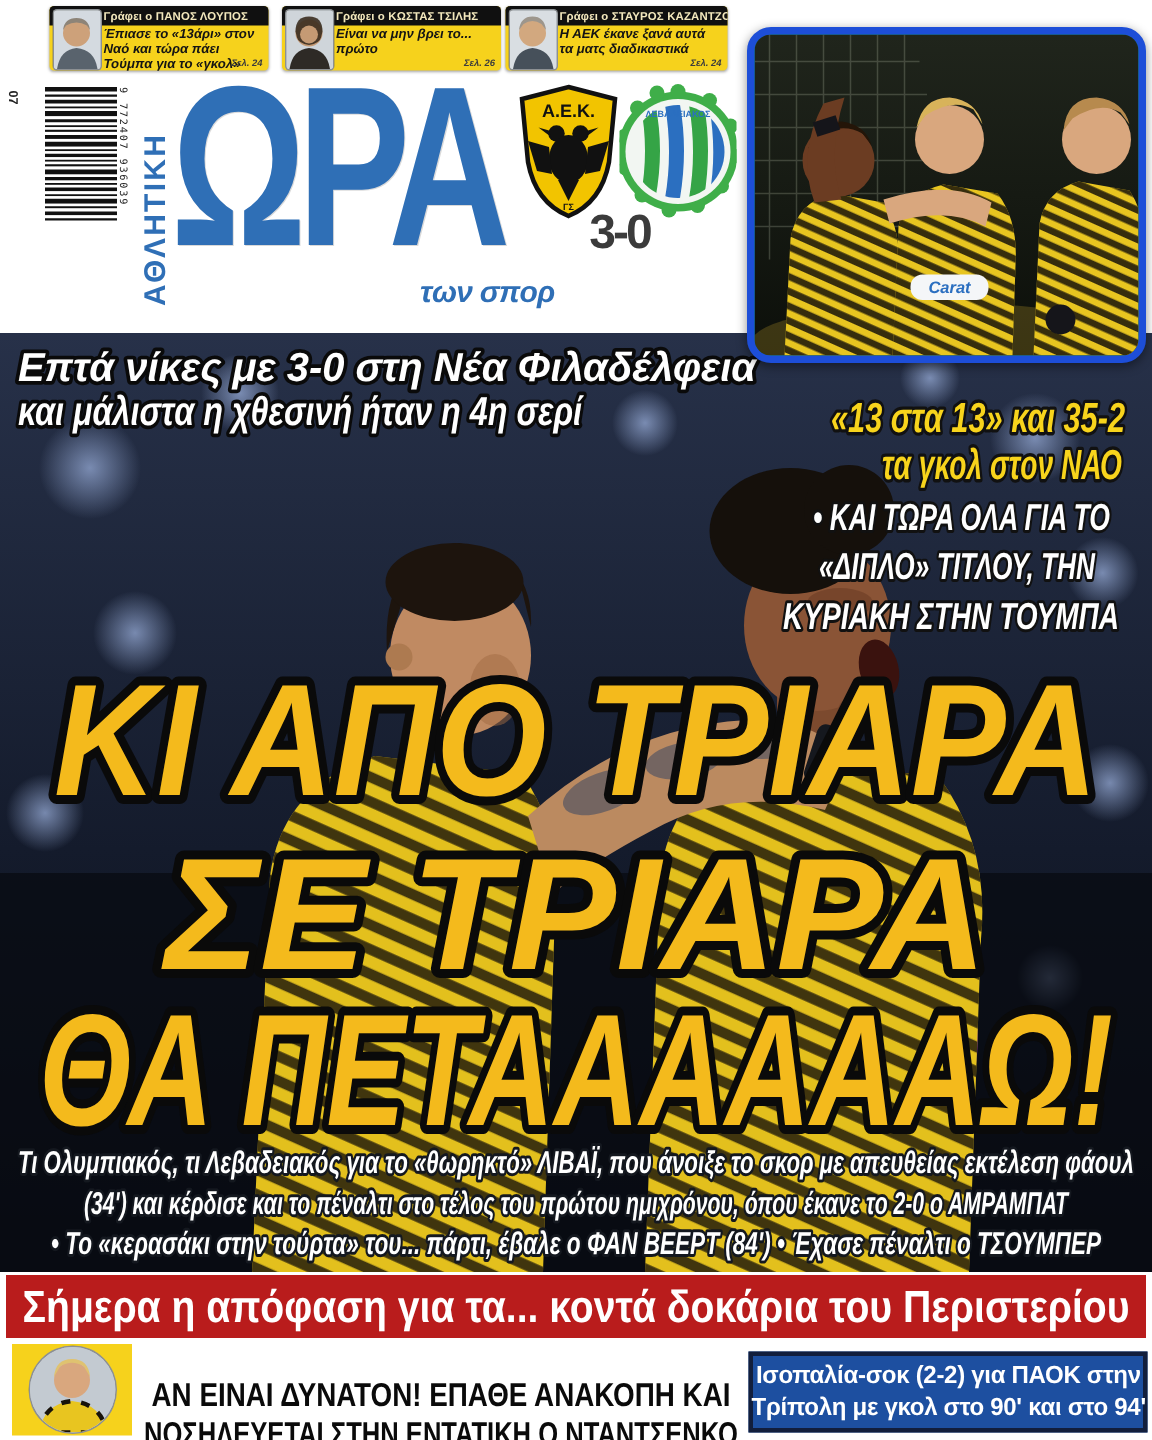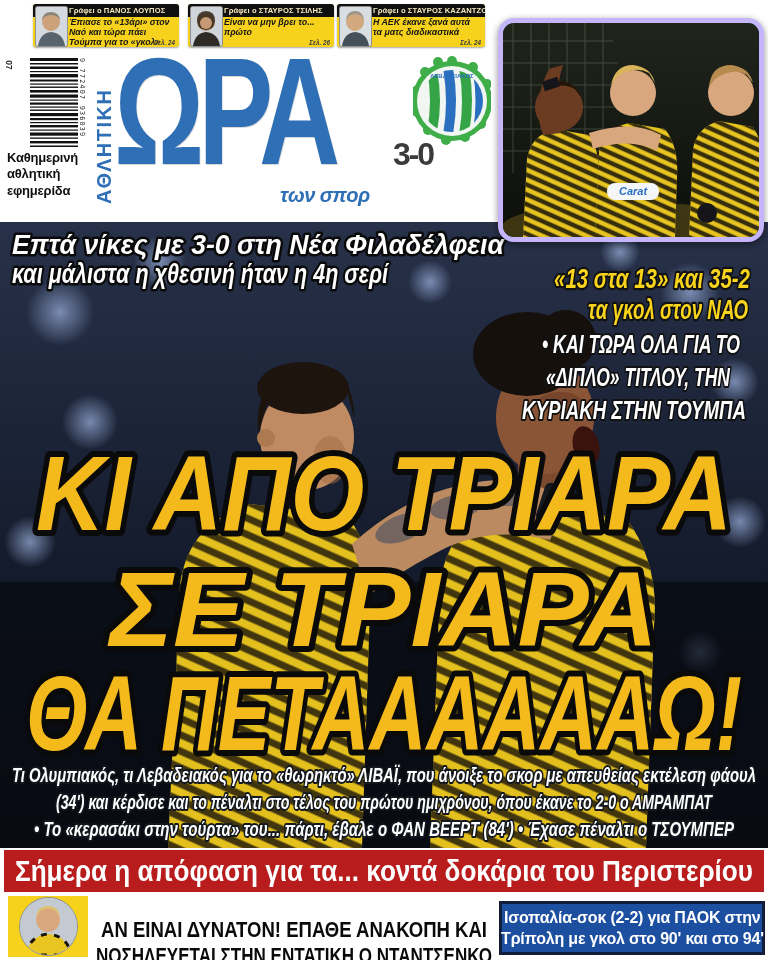--- a/index.html
+++ b/index.html
@@ -40,21 +40,21 @@
   .score{position:absolute;left:352px;top:136px;width:122px;text-align:center;font-size:32px;font-weight:900;
          color:var(--scoreGray);letter-spacing:-2px;
          text-shadow:-2px -2px 0 #fff,2px -2px 0 #fff,-2px 2px 0 #fff,2px 2px 0 #fff,0 0 4px #fff;}
   .datebar{position:absolute;left:0;top:197px;width:508px;height:20px;background:#0b0b0b;
            display:flex;align-items:center;justify-content:center;}
   .datebar span{color:var(--dateBlue);font-size:12px;font-weight:bold;letter-spacing:.1px;}
 
   
   .hero{position:absolute;left:0;top:222px;width:768px;height:626px;background:#86efac;overflow:hidden;}
   .hero svg{position:absolute;left:0;top:0;}
-  .inset{position:absolute;left:498px;top:18px;width:256px;height:214px;border:5px solid #c4b5fd;
+  .inset{position:absolute;left:498px;top:18px;width:256px;height:214px;border:5px solid #1d4ed8;
          border-radius:16px;overflow:hidden;background:#0f766e;z-index:6;box-shadow:0 2px 7px rgba(0,0,0,.45);}
 
   
   .strap{position:absolute;left:4px;top:850px;width:760px;height:42px;background:#b91c1c;}
   .b-avatar{position:absolute;left:8px;top:896px;width:80px;height:61px;background:var(--panelYellow);
             display:flex;align-items:center;justify-content:center;}
   .b-avatar .circ{width:57px;height:57px;border-radius:50%;overflow:hidden;border:1px solid rgba(0,0,0,.3);background:#c9ced4;}
   .b-head{position:absolute;left:94px;top:916px;width:400px;height:54px;}
   .b-blue{position:absolute;left:499px;top:901px;width:260px;height:48px;background:var(--boxBlue);
           border:3px solid #121e3c;display:flex;flex-direction:column;align-items:center;justify-content:center;}
@@ -83,21 +83,21 @@
   <div class="colcard" style="left:188px;width:146px;">
     <div class="avatar">
       <svg width="31" height="39" viewBox="0 0 31 39">
         <rect width="31" height="39" fill="#cfd5da"></rect>
           <path d="M2 39 Q4 26 15 25 Q27 26 29 39 Z" fill="#2e2a26"></path>
         <circle cx="15" cy="15" r="9" fill="#c59a74"></circle>
           <path d="M6 14 Q6 4 15 4 Q24 4 24 14 L23 18 Q22 22 15 23 Q8 22 7 18 Z" fill="#3a2d20" opacity=".9"></path>
         <circle cx="15" cy="16" r="6" fill="#c59a74"></circle>
       </svg>
     </div>
-    <div class="hdr">Γράφει ο ΣΤΑΥΡΟΣ ΤΣΙΛΗΣ</div>
+    <div class="hdr">Γράφει ο ΚΩΣΤΑΣ ΤΣΙΛΗΣ</div>
     <div class="body">Είναι να μην βρει το... πρώτο</div>
     <div class="pref">Σελ. 26</div>
   </div>
 
   <div class="colcard" style="left:337px;width:148px;">
     <div class="avatar">
       <svg width="31" height="39" viewBox="0 0 31 39">
         <rect width="31" height="39" fill="#d9dee2"></rect>
           <path d="M2 39 Q4 26 15 25 Q27 26 29 39 Z" fill="#46505a"></path>
         <circle cx="15" cy="15" r="9" fill="#d2a87f"></circle>
@@ -133,29 +133,41 @@
           <rect x="4" y="67" width="48" height="2.4"></rect>
         <rect x="4" y="71.5" width="48" height="1.2"></rect>
           <rect x="4" y="74.5" width="48" height="3.2"></rect>
         <rect x="4" y="79.5" width="48" height="1.3"></rect>
           <rect x="4" y="83" width="48" height="2.4"></rect>
         <rect x="4" y="87.5" width="48" height="1.5"></rect>
       </g>
     </svg>
   </div>
   <div class="barcode-num">9 772407 936039</div>
-  <div class="tagline">
-    <div>Καθημερινή</div>
-    <div>αθλητική</div>
-    <div>εφημερίδα</div>
-  </div>
   <div class="brand-vert">ΑΘΛΗΤΙΚΗ</div>
   <div class="brand">ΩΡΑ</div>
   <div class="brand-suffix">των σπορ</div>
 
+  <div class="logo logo-aek">
+    <svg width="66" height="90" viewBox="0 0 66 90">
+      <path d="M33 2 L64 10 L60 52 Q55 79 33 88 Q11 79 6 52 L2 10 Z" fill="var(--crestYellow)" stroke="#111" stroke-width="3"></path>
+      <text x="33" y="22" text-anchor="middle" font-size="12" font-weight="bold" fill="#111">Α.Ε.Κ.</text>
+      <g fill="#111">
+        <circle cx="25" cy="33" r="5.5"></circle>
+          <circle cx="41" cy="33" r="5.5"></circle>
+        <path d="M20 31 L13 29 L21 35 Z"></path>
+          <path d="M46 31 L53 29 L45 35 Z"></path>
+        <ellipse cx="33" cy="50" rx="13" ry="16"></ellipse>
+        <path d="M20 42 L6 38 L12 58 L22 60 Z"></path>
+          <path d="M46 42 L60 38 L54 58 L44 60 Z"></path>
+        <path d="M26 64 L33 78 L40 64 Z"></path>
+      </g>
+      <text x="33" y="84" text-anchor="middle" font-size="6" font-weight="bold" fill="#111">ΓΣ</text>
+    </svg>
+  </div>
 
   <div class="logo logo-lev">
     <svg width="78" height="90" viewBox="0 0 78 90">
       <defs>
           <clipPath id="levclip">
             <circle cx="39" cy="45" r="31"></circle>
           </clipPath>
         </defs>
       <circle cx="39" cy="45" r="40" fill="var(--levGreen)"></circle>
       <g fill="var(--levGreen)">

